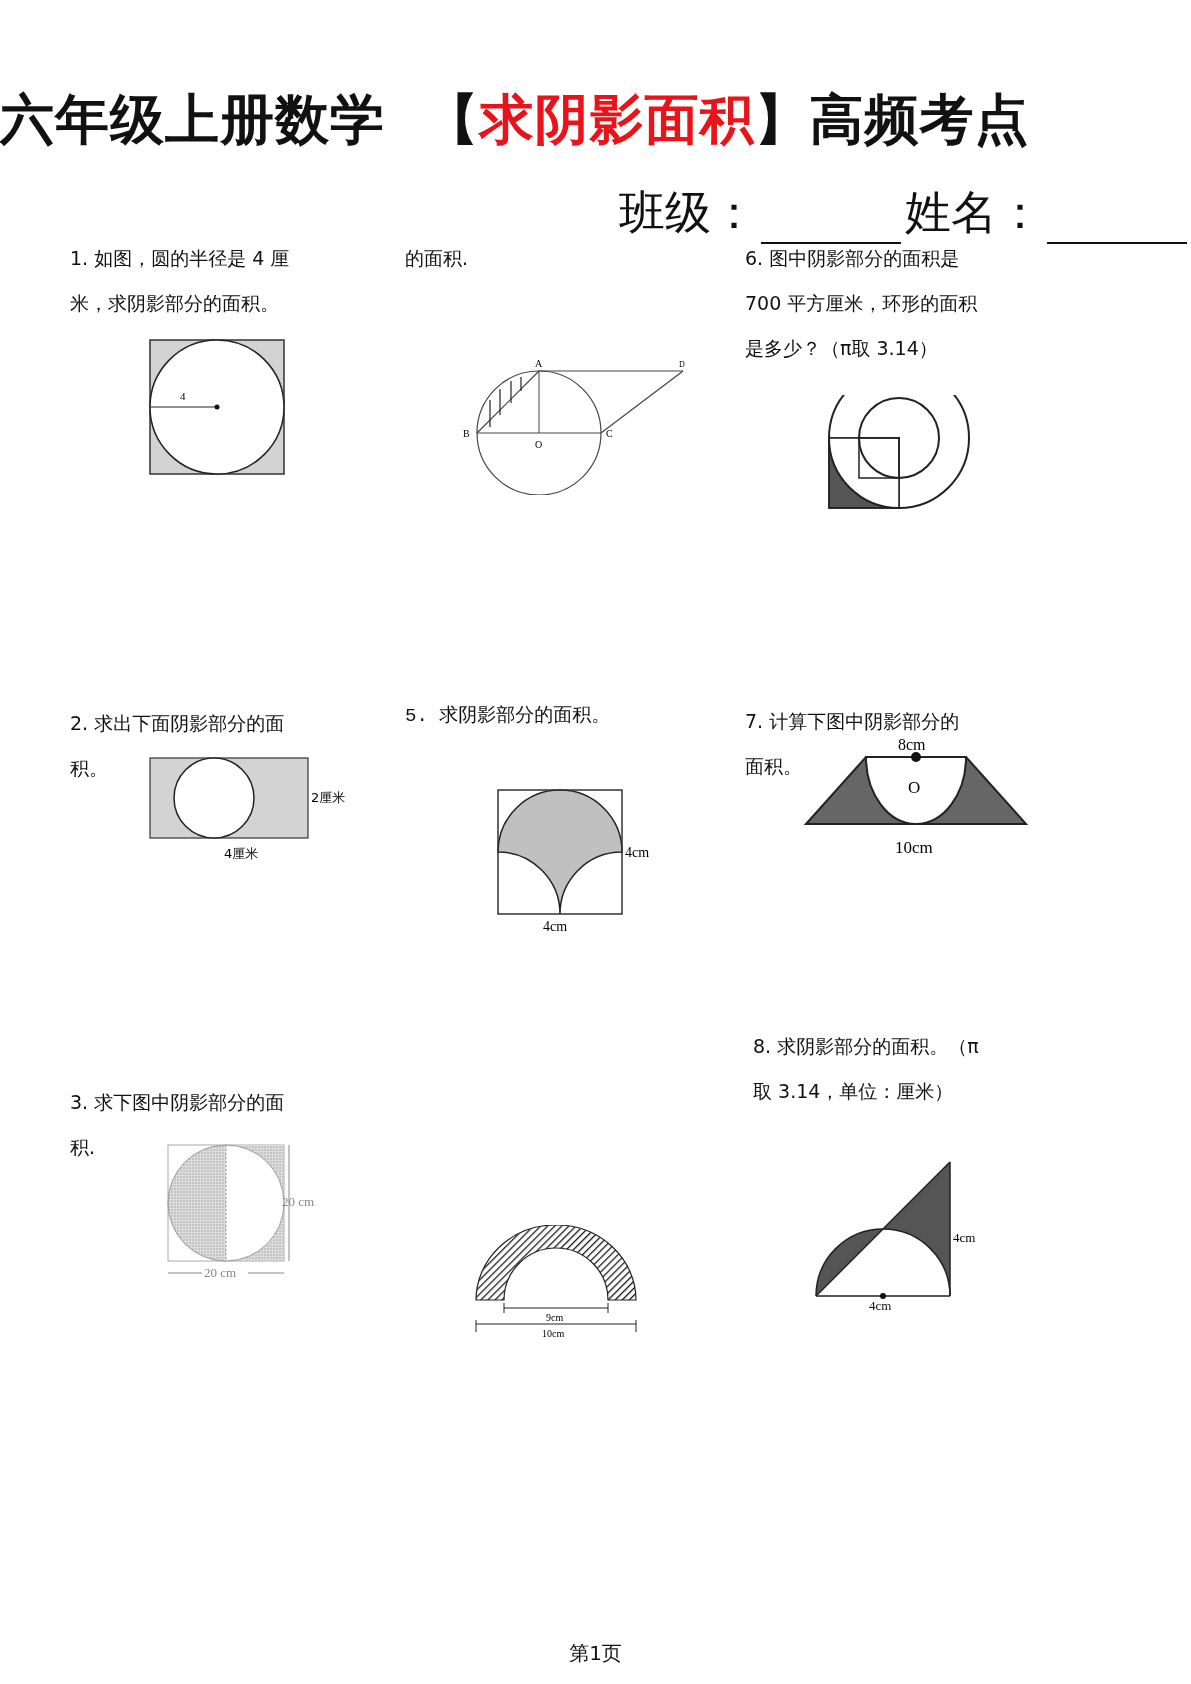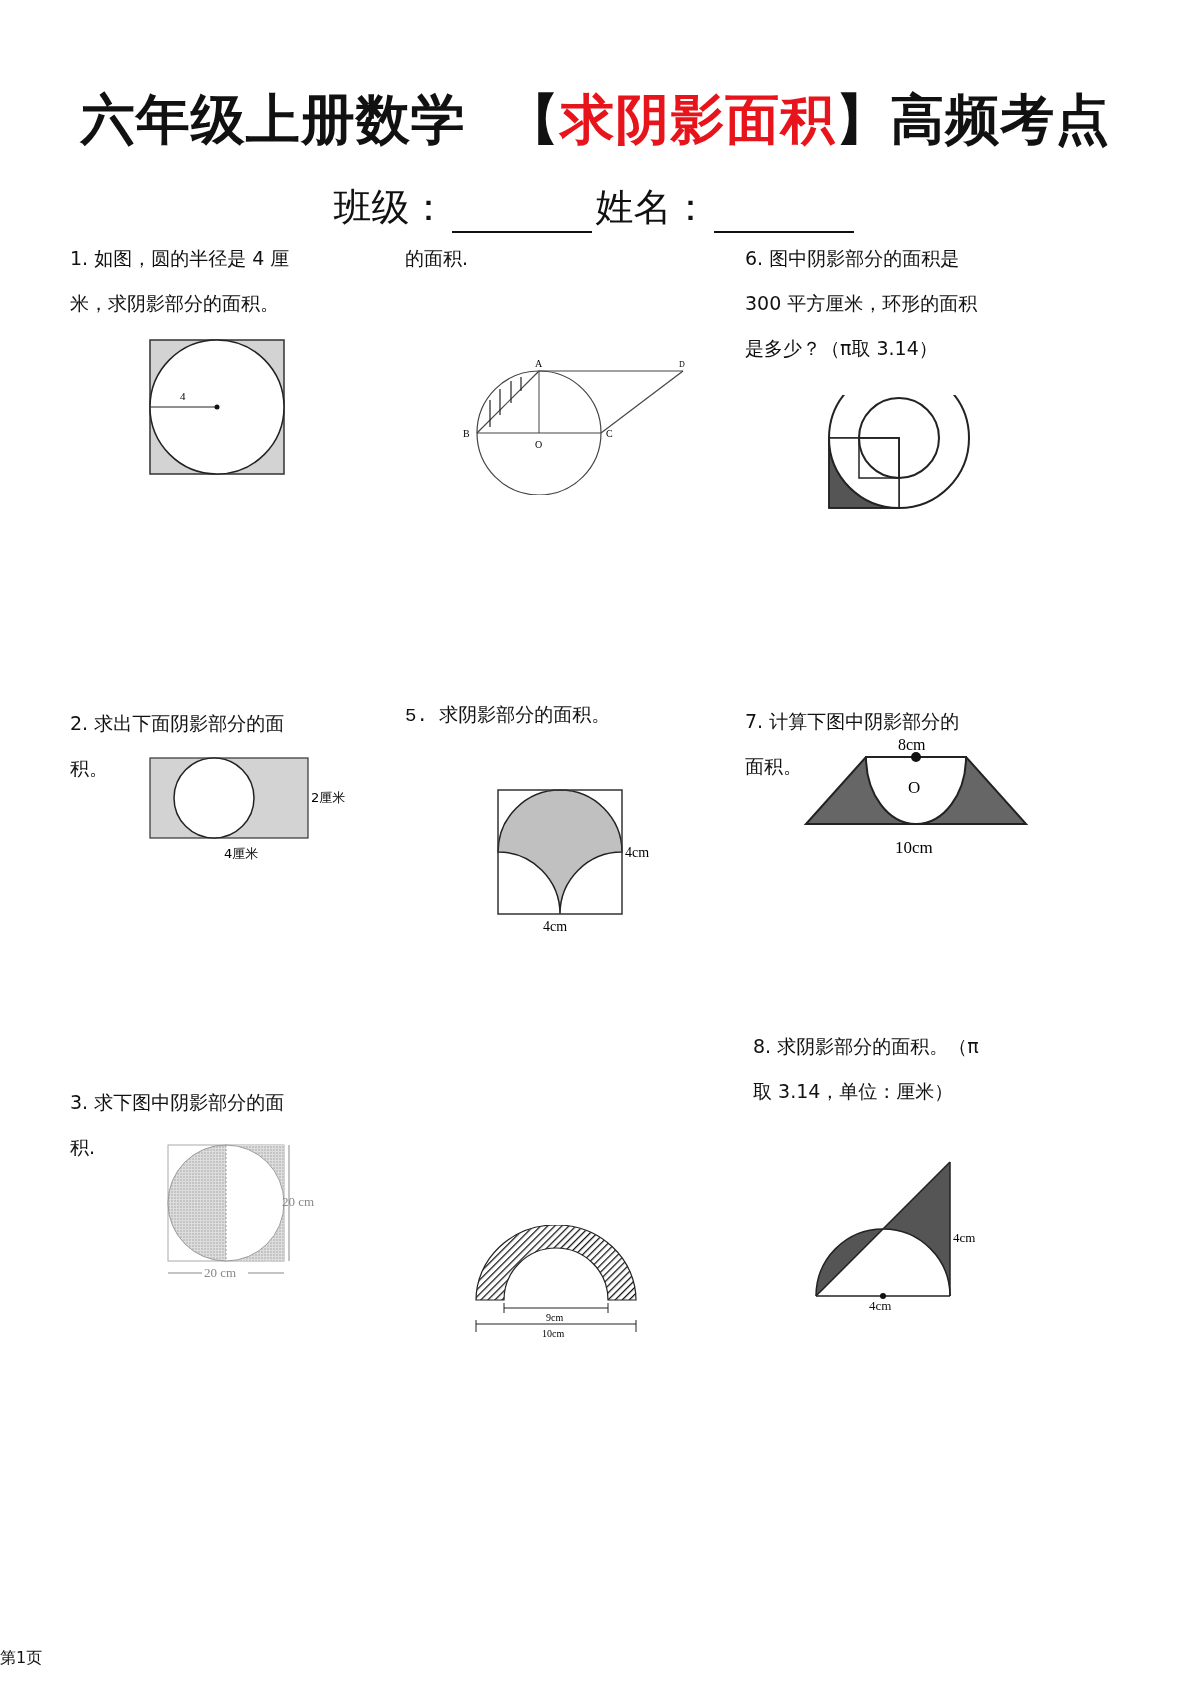--- a/index.html
+++ b/index.html
@@ -1,24 +1,24 @@
 <!DOCTYPE html>
 <html><head>
 <meta charset="utf-8">
 <style>
   html, body { margin:0; padding:0; background:#fff; }
   body { width:1191px; height:1684px; position:relative; overflow:hidden; font-family:"DejaVu Sans", sans-serif; color:#111; }
-  .title { position:absolute; left:0; top:84px; width:1191px; text-align:center; font-size:54px; font-weight:bold; letter-spacing:1px; }
+  .title { position:absolute; left:0; top:84px; width:1191px; font-size:54px; font-weight:bold; letter-spacing:1px; }
   .title .red { color:#e8141b; }
-  .info { position:absolute; left:0; top:182px; width:1191px; text-align:center; font-size:38px; }
+  .info { position:absolute; left:0; top:182px; width:1191px; text-align:right; font-size:46px; }
   .info .blank { display:inline-block; width:140px; border-bottom:2px solid #111; height:30px; vertical-align:bottom; margin:0 4px; }
   .q { position:absolute; font-size:19px; line-height:45px; }
   .fig { position:absolute; }
   .lbl { font-family:"Liberation Serif", serif; }
-  .footer { position:absolute; top:1640px; left:0; width:1191px; font-size:16px;margin-top:8px; }
+  .footer { position:absolute; top:1640px; left:0; width:1191px; text-align:center; font-size:20px; }
 </style>
 </head>
 <body>
 
 <div class="title"><span>六年级上册数学</span>&nbsp;&nbsp;<span>【</span><span class="red">求阴影面积</span><span>】</span><span>高频考点</span></div>
 
 <div class="info">
   <span>班级：</span><span class="blank"></span><span>姓名：</span><span class="blank"></span>
 </div>
 
@@ -50,21 +50,21 @@
   <line x1="66" y1="36" x2="66" y2="22" stroke="#222" stroke-width="1.2"></line>
   <text x="80" y="12" font-size="10" class="lbl">A</text>
   <text x="8" y="82" font-size="10" class="lbl">B</text>
   <text x="151" y="82" font-size="10" class="lbl">C</text>
   <text x="224" y="12" font-size="8" class="lbl">D</text>
   <text x="80" y="93" font-size="10" class="lbl">O</text>
 </svg>
 
 <div class="q" style="left:745px;top:236px;">
   <div>6. 图中阴影部分的面积是</div>
-  <div>300 平方厘米，环形的面积</div>
+  <div>700 平方厘米，环形的面积</div>
   <div>是多少？（π取 3.14）</div>
 </div>
 <svg class="fig" style="left:820px;top:395px;" width="160" height="125">
   <rect x="9" y="43" width="70" height="70" fill="#555" stroke="#222" stroke-width="1.5"></rect>
   <path d="M9,43 A70,70 0 0 0 79,113 L79,113 L79,43 Z" fill="#fff"></path>
   <rect x="39" y="43" width="40" height="40" fill="#fff" stroke="#222" stroke-width="1.5"></rect>
   <rect x="9" y="43" width="70" height="70" fill="none" stroke="#222" stroke-width="1.5"></rect>
   <circle cx="79" cy="43" r="70" fill="none" stroke="#222" stroke-width="2"></circle>
   <circle cx="79" cy="43" r="40" fill="none" stroke="#222" stroke-width="2"></circle>
 </svg>

